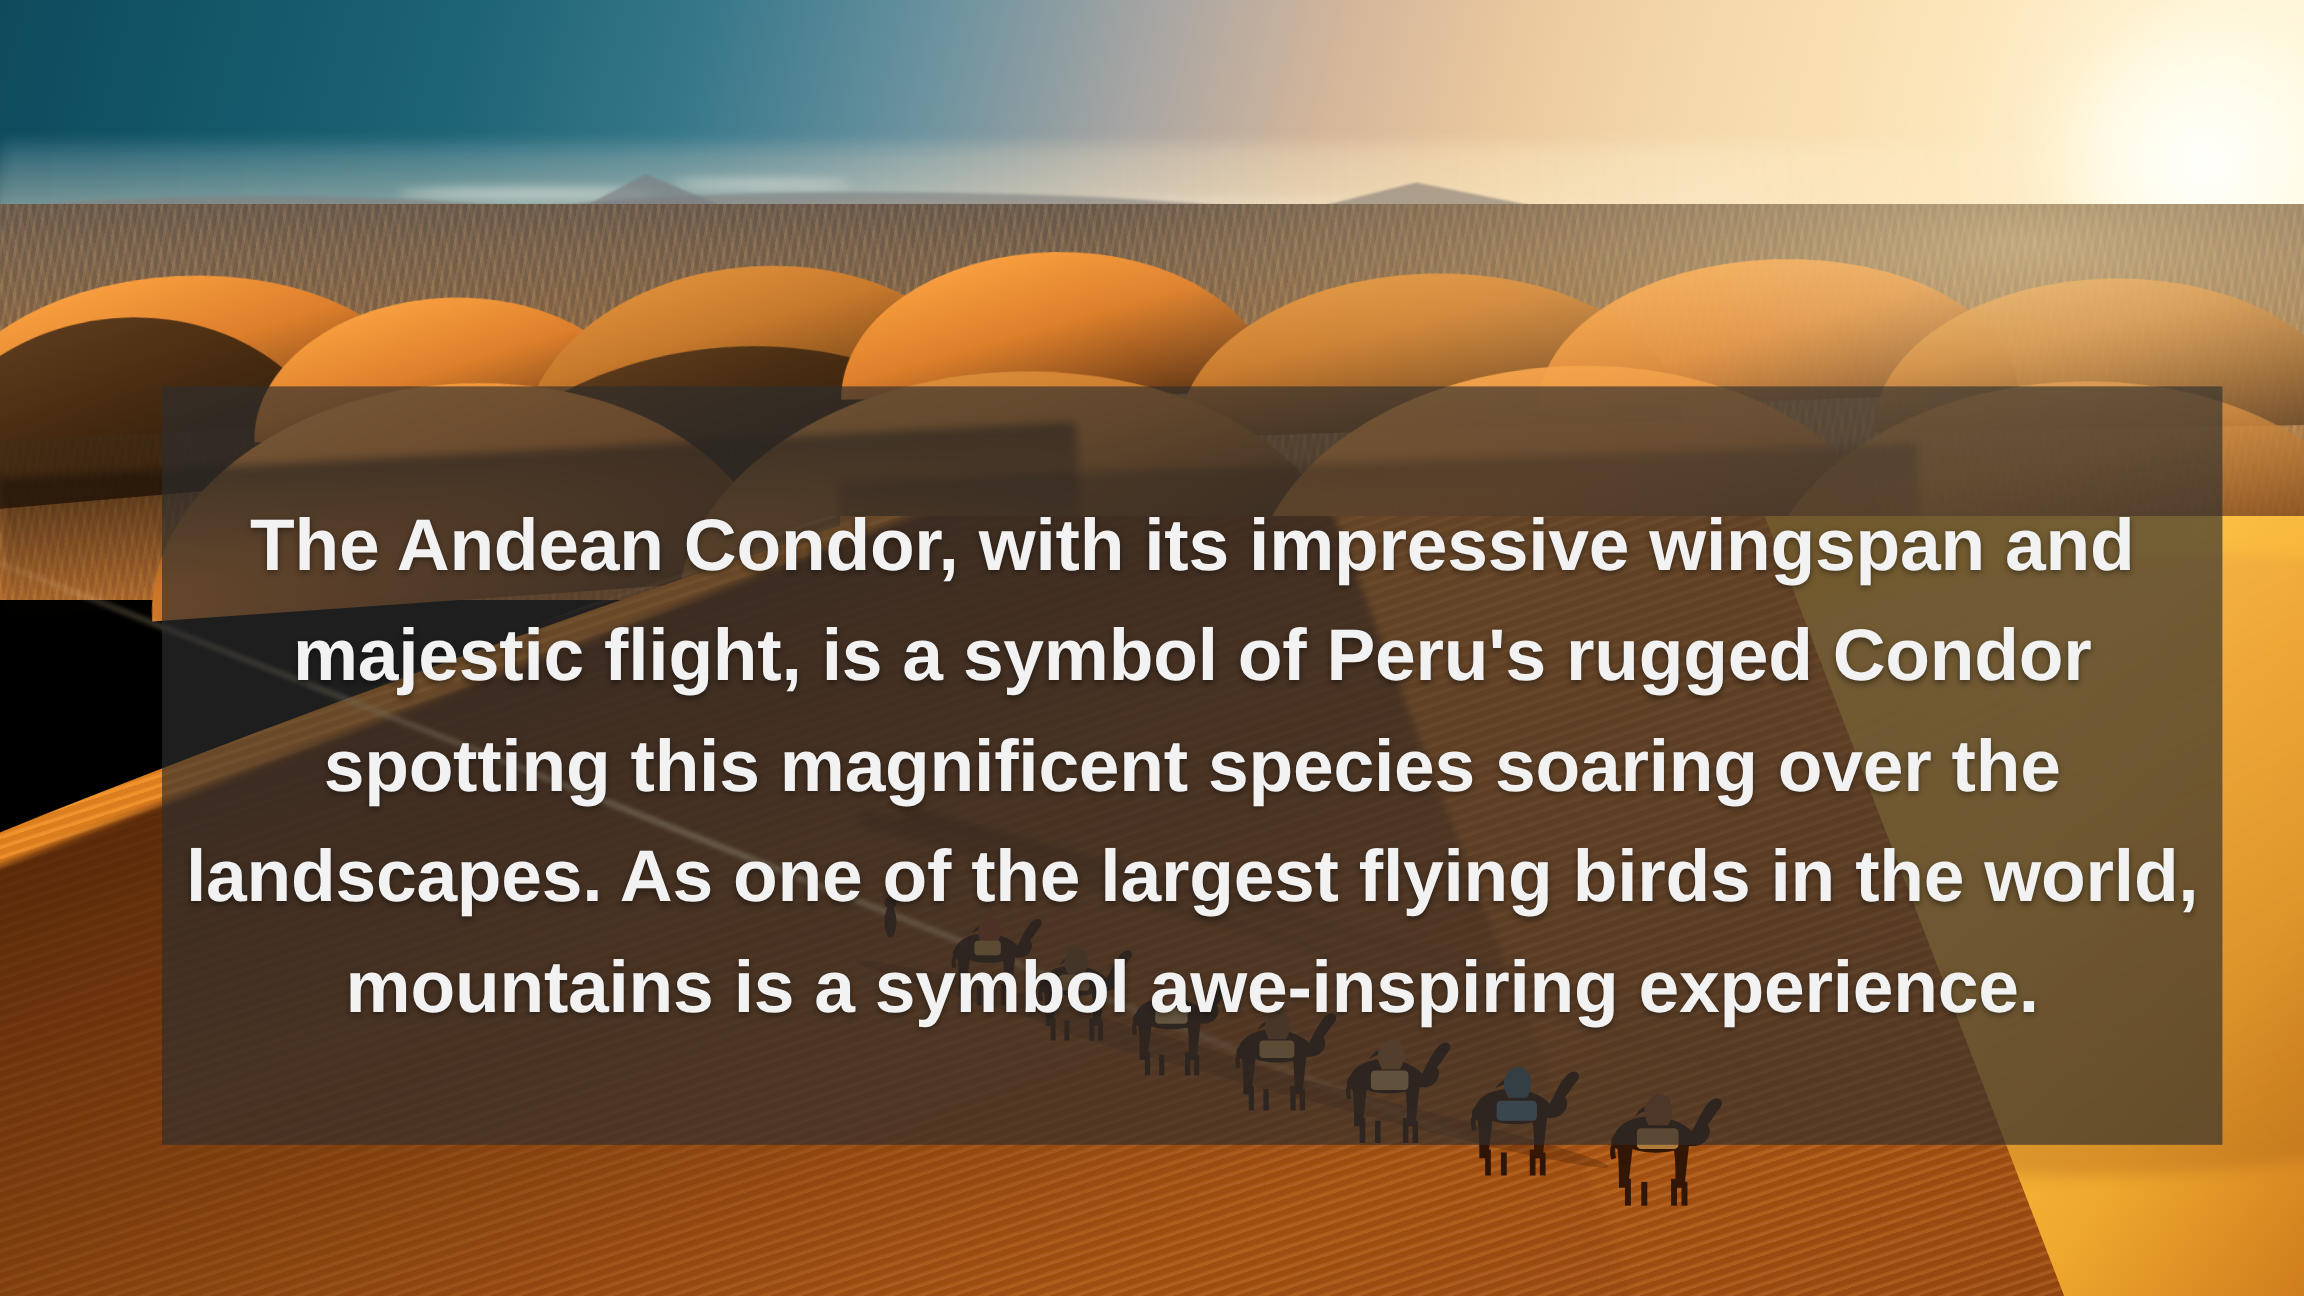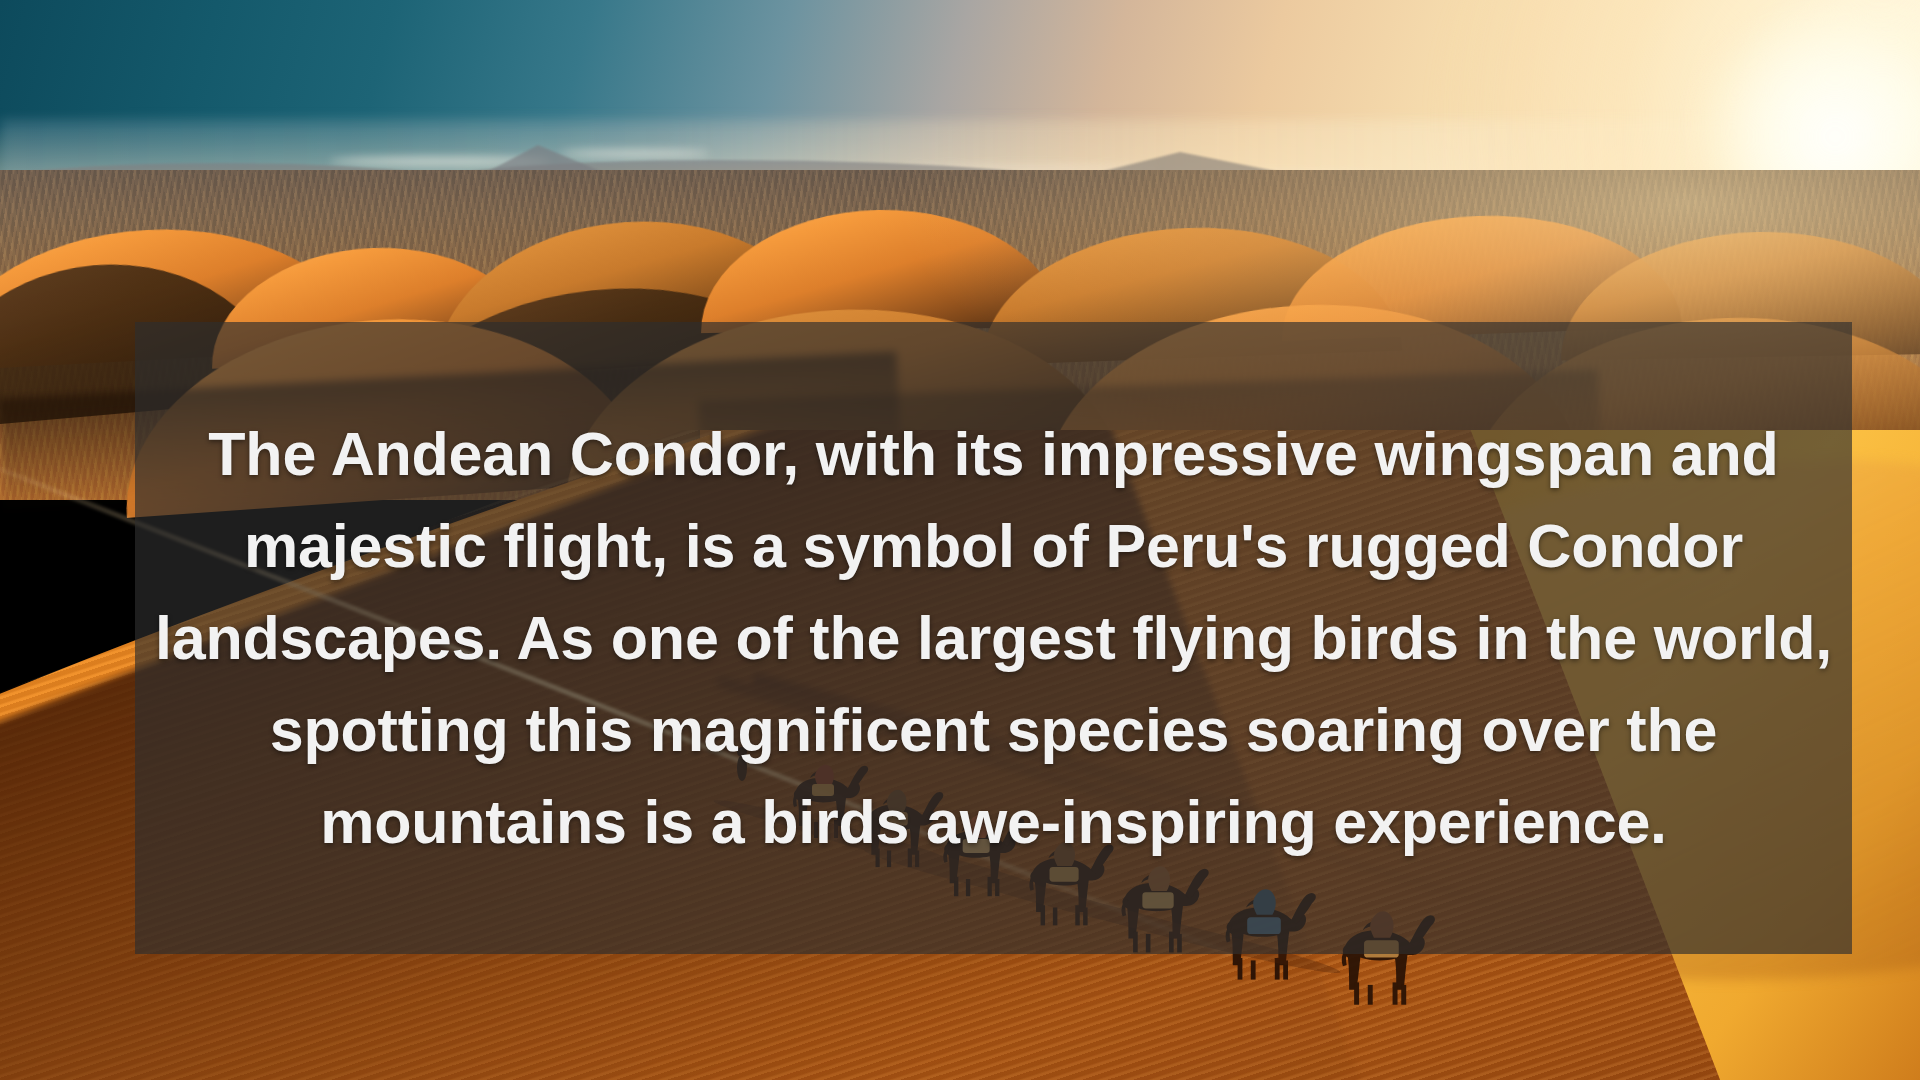--- a/index.html
+++ b/index.html
@@ -449,18 +449,18 @@
       <ellipse cx="915" cy="856" rx="130" ry="7" transform="rotate(14 915 856)"></ellipse>
       <ellipse cx="1000" cy="884" rx="140" ry="8" transform="rotate(14 1000 884)"></ellipse>
       <ellipse cx="1095" cy="910" rx="145" ry="8" transform="rotate(14 1095 910)"></ellipse>
       <ellipse cx="1195" cy="936" rx="150" ry="8" transform="rotate(14 1195 936)"></ellipse>
     </g>
   </svg>
 
   <div class="overlay-box">
     <div class="quote-line">The Andean Condor, with its impressive wingspan and</div>
     <div class="quote-line">majestic flight, is a symbol of Peru's rugged Condor</div>
+    <div class="quote-line">spotting this magnificent species soaring over the</div>
     <div class="quote-line">landscapes. As one of the largest flying birds in the world,</div>
-    <div class="quote-line">spotting this magnificent species soaring over the</div>
-    <div class="quote-line">mountains is a birds awe-inspiring experience.</div>
+    <div class="quote-line">mountains is a symbol awe-inspiring experience.</div>
   </div>
 
 </div>
 
 </body></html>

